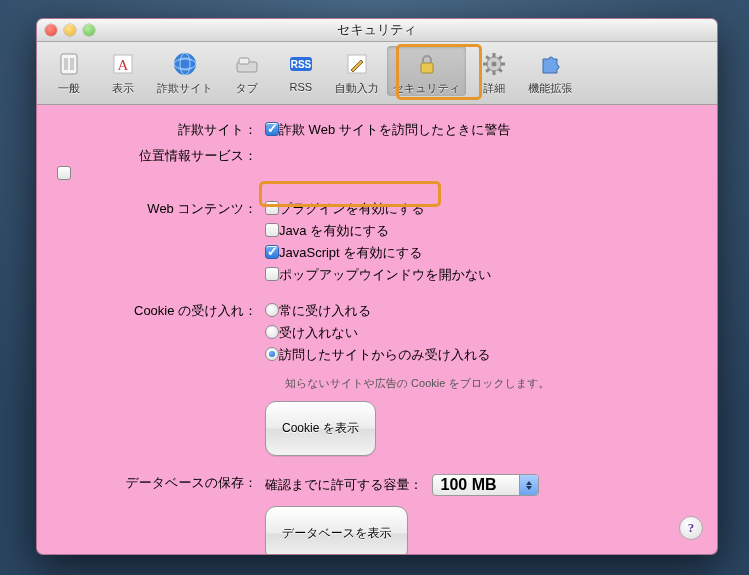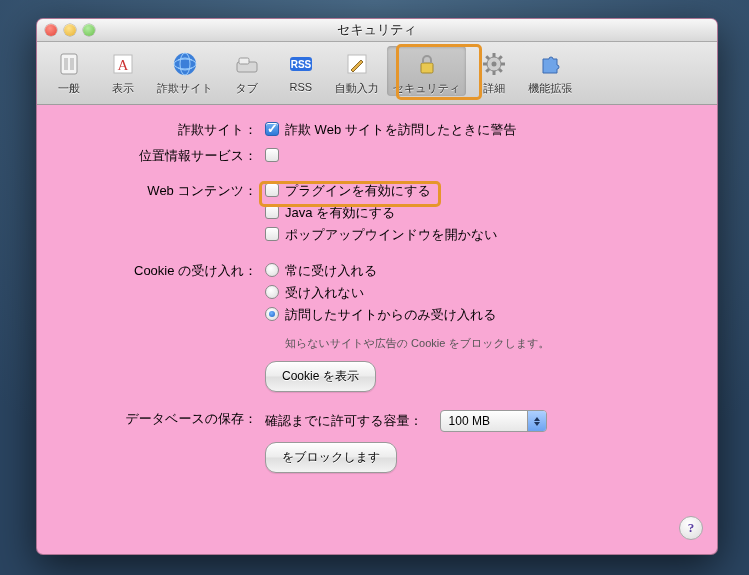--- a/index.html
+++ b/index.html
@@ -53,21 +53,21 @@
     background: linear-gradient(to bottom, #c9c9c9, #b5b5b5);
     box-shadow: inset 0 1px 3px rgba(0,0,0,0.25);
   }
   .tb-icon{width:32px; height:32px; display:flex; align-items:center; justify-content:center;}
   .tb-label{font-size:11px; color:#333; text-shadow:0 1px 0 rgba(255,255,255,0.8); margin-top:1px; white-space:nowrap;}
   .hl-orange{position:absolute; border:3px solid #e6962b; border-radius:5px; pointer-events:none;}
   .content{flex:1; padding: 16px 26px 16px 20px; overflow:auto; font-size:13px;}
   .row{display:flex; margin-bottom:4px;}
   .label-col{width:200px; text-align:right; padding-right:8px; padding-top:0px; white-space:nowrap;}
   .ctl-col{flex:1;}
-  .chk{display:flex; align-items:flex-start; gap:6px; margin-bottom:4px;}
+  .chk{display:flex; align-items:flex-start; margin-bottom:4px;}
   input[type=checkbox]{
     appearance:none; width:14px; height:14px; border:1px solid #888; border-radius:3px;
     background:linear-gradient(#fff,#e6e6e6); margin:1px 0 0 0; position:relative; flex:0 0 auto;
     box-shadow:inset 0 1px 0 #fff;
   }
   input[type=checkbox]:checked{
     background:linear-gradient(to bottom,#73b1f3,#2e78d8);
     border-color:#2a62b3;
   }
   input[type=checkbox]:checked::after{
@@ -75,32 +75,32 @@
   }
   input[type=radio]{
     appearance:none; width:14px; height:14px; border:1px solid #888; border-radius:50%;
     background:radial-gradient(circle at 40% 35%, #fff, #dcdcdc); margin:1px 0 0 0; position:relative; flex:0 0 auto;
   }
   input[type=radio]:checked::after{
     content:""; position:absolute; left:3px; top:3px; width:6px; height:6px; border-radius:50%;
     background:radial-gradient(circle at 40% 35%, #6fb4ff, #1f63c9);
   }
   .aqua-btn{
-    display:inline-block; padding:6px 16px; border:1px solid #9a9a9a; border-radius:11px;
+    display:inline-block; padding:18px 16px; border:1px solid #9a9a9a; border-radius:11px;
     background:linear-gradient(to bottom,#ffffff,#ececec 49%, #dedede 51%, #f3f3f3);
     font-size:12px; box-shadow:0 1px 0 rgba(255,255,255,0.8) inset, 0 1px 1px rgba(0,0,0,0.1);
     text-shadow:0 1px 0 #fff;
   }
   .selectwrap{
     display:inline-flex; align-items:center; border:1px solid #9a9a9a; border-radius:4px;
     background:linear-gradient(to bottom,#fefefe,#e7e7e7);
     height:20px; overflow:hidden;
     box-shadow:0 1px 0 rgba(255,255,255,0.8) inset;
   }
-  .selectwrap .val{padding:0 8px; font-size:12px; min-width:70px;}
+  .selectwrap .val{padding:0 8px; font-size:16px; min-width:70px;font-weight:bold;}
   .selectwrap .arrw{
     width:18px; height:100%; border-left:1px solid #9a9a9a;
     background:linear-gradient(to bottom,#aed0ff,#6da3f0);
     display:flex; flex-direction:column; align-items:center; justify-content:center; gap:1px;
   }
   .arrw .tri{width:0;height:0;border-left:3.5px solid transparent;border-right:3.5px solid transparent;}
   .arrw .up{border-bottom:4px solid #20365e;}
   .arrw .down{border-top:4px solid #20365e;}
   .subnote{font-size:11px; color:#555; margin-left:20px; margin-top:3px;}
   .help-btn{
@@ -225,41 +225,45 @@
       <div class="row">
         <div class="label-col">詐欺サイト：</div>
         <div class="ctl-col">
           <label class="chk">
             <input type="checkbox" id="cb-fraud" checked="" style="">
             <span>詐欺 Web サイトを訪問したときに警告</span>
           </label>
         </div>
       </div>
 
-      <div class="row" style="margin-bottom:16px;">
+      <div class="row" style="margin-bottom:16px;flex-direction:column;">
         <div class="label-col">位置情報サービス：</div>
         <div class="ctl-col">
           <label class="chk">
             <input type="checkbox" id="cb-loc" style="">
           </label>
         </div>
       </div>
 
       <div class="row">
         <div class="label-col">Web コンテンツ：</div>
         <div class="ctl-col">
           <label class="chk" id="plugins-row" style="position:relative;">
             <input type="checkbox" id="cb-plugins" style="">
             <span>プラグインを有効にする</span>
           </label>
           <label class="chk">
             <input type="checkbox" id="cb-java" style="">
             <span>Java を有効にする</span>
           </label>
           <label class="chk">
+            <input type="checkbox" id="cb-js" checked="" style="">
+            <span>JavaScript を有効にする</span>
+          </label>
+          <label class="chk">
             <input type="checkbox" id="cb-popup" style="">
             <span>ポップアップウインドウを開かない</span>
           </label>
         </div>
       </div>
 
       <div style="height:10px;"></div>
 
       <div class="row">
         <div class="label-col">Cookie の受け入れ：</div>
@@ -281,32 +285,32 @@
             <span class="aqua-btn">Cookie を表示</span>
           </div>
         </div>
       </div>
 
       <div style="height:14px;"></div>
 
       <div class="row">
         <div class="label-col">データベースの保存：</div>
         <div class="ctl-col">
-          <div style="display:flex; align-items:center; gap:17px;">
+          <div style="display:flex; align-items:center; gap:9px;">
             <span>確認までに許可する容量：</span>
             <span class="selectwrap">
               <span class="val">100 MB</span>
               <span class="arrw">
                 <span class="tri up"></span>
                   <span class="tri down"></span>
               </span>
             </span>
           </div>
           <div style="margin-top:10px;">
-            <span class="aqua-btn">をブロックします</span>
+            <span class="aqua-btn">データベースを表示</span>
           </div>
         </div>
       </div>
 
       <div style="height:16px;"></div>
 
 
       <div class="help-btn">?</div>
 
       <div class="hl-orange" id="hl-plugins" style="left: 222px; top: 76px; width: 176px; height: 20px;"></div>

